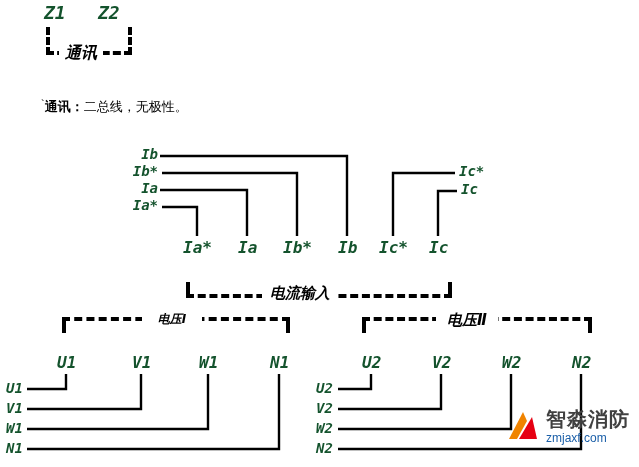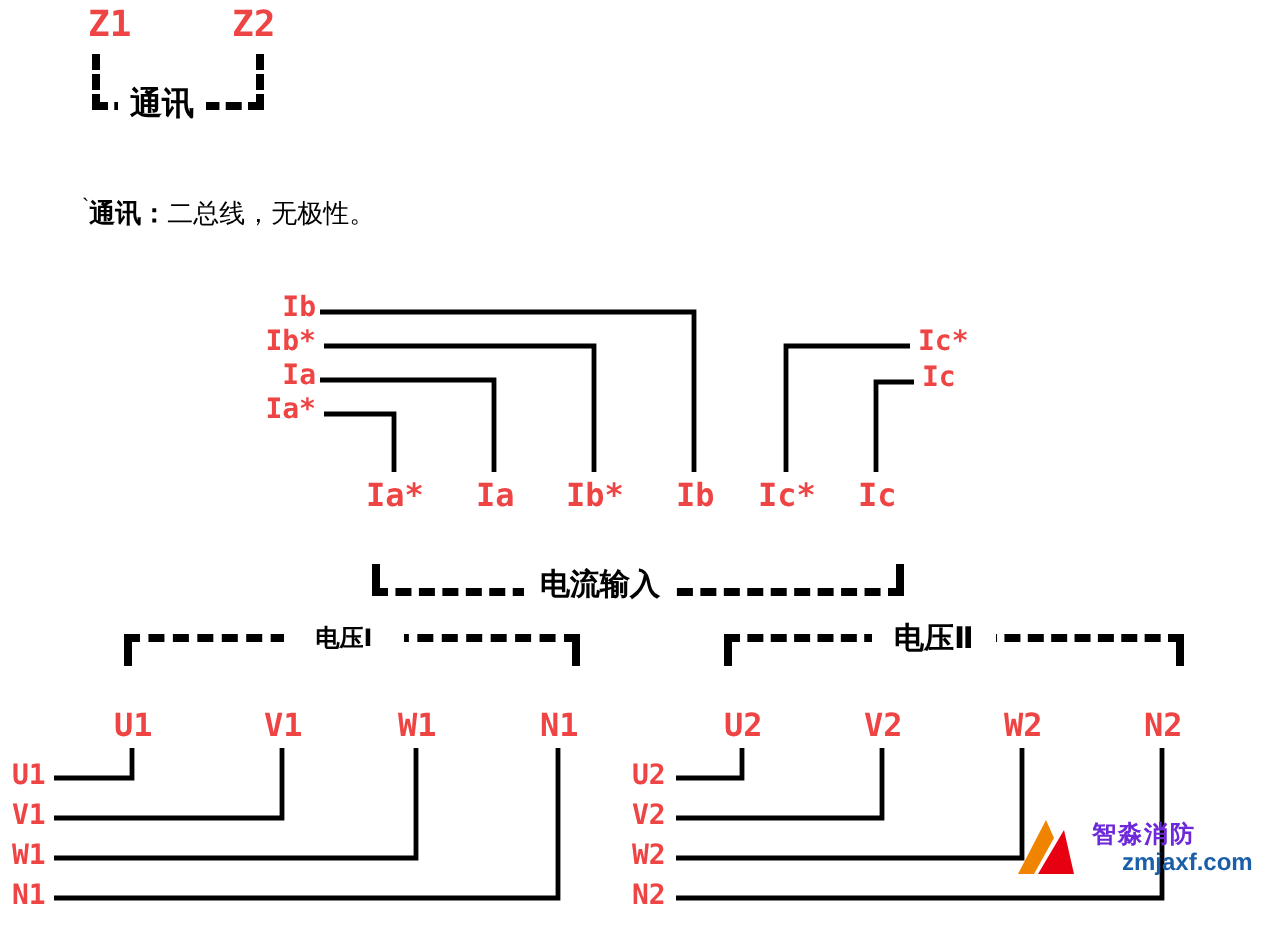--- a/index.html
+++ b/index.html
@@ -4,40 +4,40 @@
 <style>
   * { margin:0; padding:0; box-sizing:border-box; }
   html,body { background:#ffffff; }
   .screen {
     position:relative; width:639px; height:467px; background:#ffffff;
     overflow:hidden; font-family:"Liberation Sans","DejaVu Sans",sans-serif;
   }
   .wires { position:absolute; left:0; top:0; }
   .mono {
     position:absolute; font-family:"DejaVu Sans Mono","Liberation Mono",monospace;
-    font-weight:bold; color:#ef4444; white-space:nowrap; line-height:1.1;
+    font-weight:bold; color:#14532d; white-space:nowrap; line-height:1.1;font-style:italic;
   }
   .zlbl  { font-size:18px; font-weight:600; }
   .term  { font-size:16px; }
   .wire-lbl { font-size:14px; width:46px; text-align:right; }
   .wire-lbl.rt { text-align:left; }
   .side-lbl { font-size:14px; }
   .cjk { font-family:"Liberation Sans","DejaVu Sans",sans-serif; font-weight:bold; color:#000; }
   .bracket { position:absolute; border:0 dashed #000; }
   .bracket.up   { border-left-width:4px; border-right-width:4px; border-bottom-width:4px; }
   .bracket.down { border-left-width:4px; border-right-width:4px; border-top-width:4px; }
   .bracket-label {
     position:absolute; background:#ffffff; text-align:center;
-    line-height:19px; white-space:nowrap;
+    line-height:19px; white-space:nowrap;font-style:italic;
   }
   .note { position:absolute; font-size:13px; color:#000; white-space:nowrap; }
   .note .pfx { font-size:11px; vertical-align:top; }
   .logo { position:absolute; display:flex; align-items:center; gap:6px; }
-  .logo-title { font-size:12px; font-weight:bold; color:#6d28d9; letter-spacing:1px; line-height:1.2; }
-  .logo-url { font-size:12px; font-weight:bold; color:#1b5fa8; line-height:1.2;margin-left:15px; }
+  .logo-title { font-size:20px; font-weight:bold; color:#404040; letter-spacing:1px; line-height:1.2; }
+  .logo-url { font-size:12px; font-weight:normal; color:#1b5fa8; line-height:1.2; }
 </style>
 </head>
 <body>
 
 <div class="screen">
 
   <svg class="wires" width="639" height="467" viewBox="0 0 639 467">
     <g stroke="#000" stroke-width="2.4" fill="none">
       <path d="M160 156 H347 V236"></path>
       <path d="M162 173 H297 V236"></path>
@@ -54,21 +54,21 @@
     </g>
     <g stroke="#000" stroke-width="2.4" fill="none">
       <path d="M338 389 H371 V374"></path>
       <path d="M338 409 H441 V374"></path>
       <path d="M338 429 H511 V374"></path>
       <path d="M338 449 H581 V374"></path>
     </g>
   </svg>
 
   <span class="mono zlbl" style="left:44px;top:3px">Z1</span>
-  <span class="mono zlbl" style="left:116px;top:3px">Z2</span>
+  <span class="mono zlbl" style="left:98px;top:3px">Z2</span>
   <div class="bracket up" style="left:46px;top:27px;width:86px;height:28px"></div>
   <div class="bracket-label cjk" style="left:59px;top:43px;width:44px;font-size:16px">通讯</div>
 
   <div class="note" style="left:41px;top:98px">
     <span class="pfx">`</span><span class="cjk">通讯：</span><span>二总线，无极性。</span>
   </div>
 
   <span class="mono wire-lbl" style="left:112px;top:147px">Ib</span>
   <span class="mono wire-lbl" style="left:112px;top:164px">Ib*</span>
   <span class="mono wire-lbl" style="left:112px;top:181px">Ia</span>

